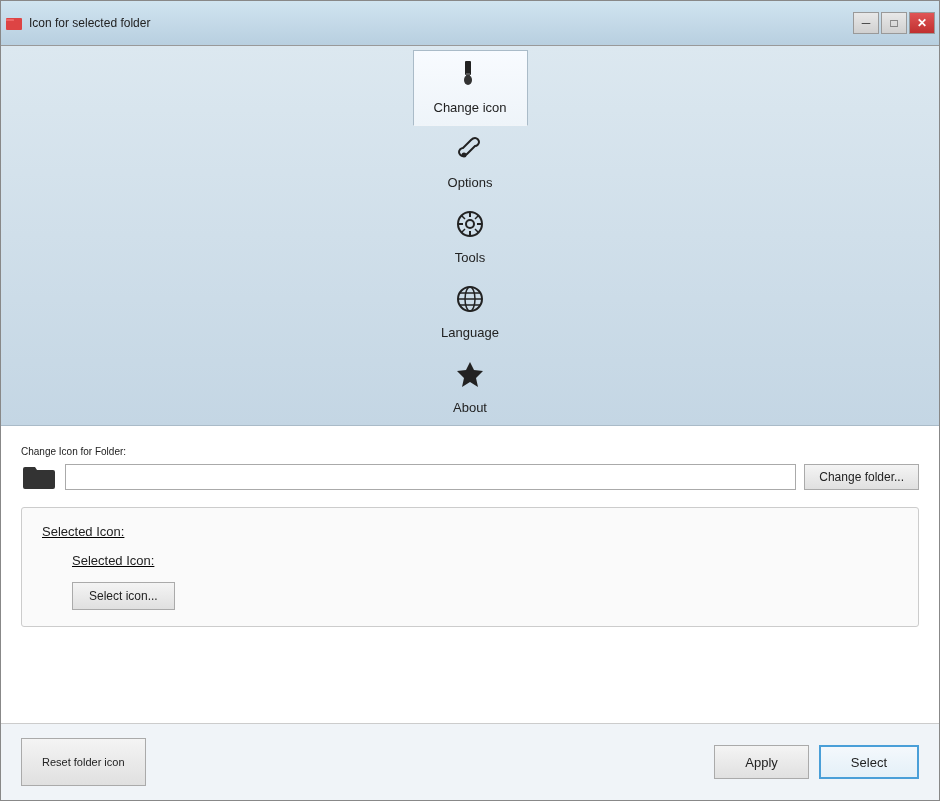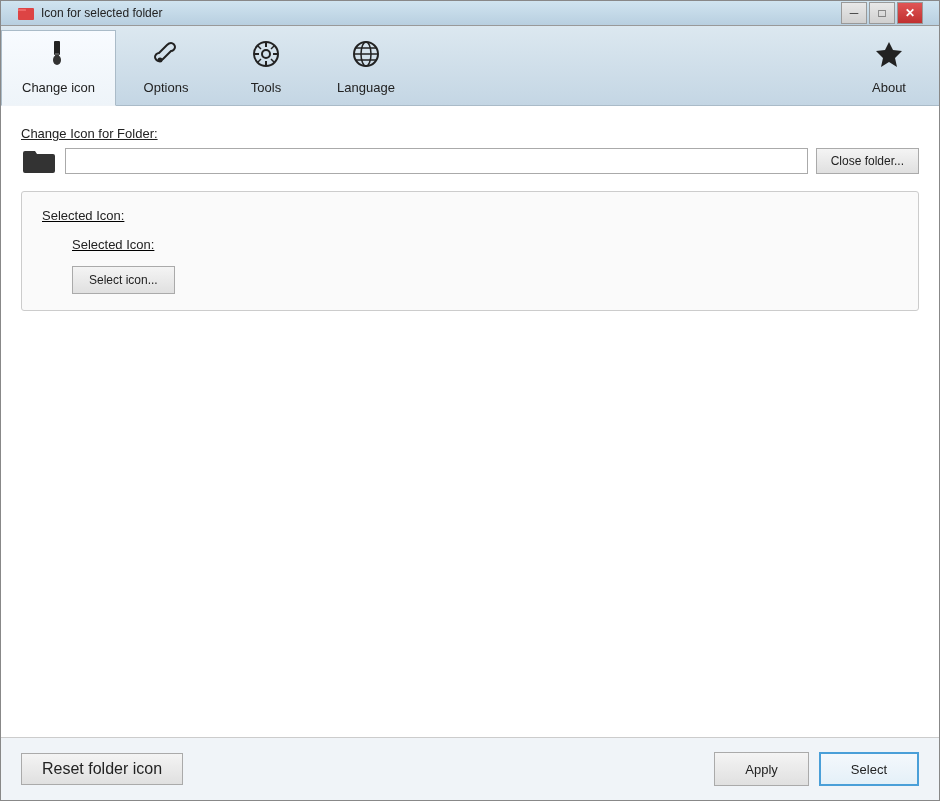--- a/index.html
+++ b/index.html
@@ -23,24 +23,24 @@
       height: 801px;
       background: #f0f4f8;
       border: 1px solid #888;
       display: flex;
       flex-direction: column;
       box-shadow: 2px 2px 8px rgba(0,0,0,0.3);
     }
 
     .title-bar {
       background: linear-gradient(to bottom, #d0e4f0, #b8cfe0);
-      height: 25px;
-      display: flex;
-      align-items: center;
-      padding: 0 16px;
+      height: 45px;
+      display: flex;
+      align-items: center;
+      padding: 0 4px;
       border-bottom: 1px solid #999;
       flex-shrink: 0;
     }
 
     .title-bar-icon {
       width: 18px;
       height: 18px;
       margin-right: 6px;
       flex-shrink: 0;
     }
@@ -73,21 +73,21 @@
     .win-btn.close-btn {
       background: linear-gradient(to bottom, #e05555, #c03030);
       color: white;
       font-weight: bold;
     }
 
     .toolbar {
       background: linear-gradient(to bottom, #dce8f0, #c4d6e4);
       border-bottom: 1px solid #aabbc8;
       display: flex;
-      flex-direction: row;
+      flex-direction: column;
       padding: 4px 0 0 0;
       flex-shrink: 0;
       align-items: center;
     }
 
     .toolbar-item {
       display: flex;
       flex-direction: column;
       align-items: center;
       justify-content: center;
@@ -126,24 +126,23 @@
       flex: 1;
       background: white;
       padding: 20px;
       display: flex;
       flex-direction: column;
       gap: 16px;
       overflow: hidden;
     }
 
     .section-label {
-      font-size: 13px;
+      font-size: 10px;
       color: #222;
       margin-bottom: 6px;
-      text-decoration: underline;
     }
 
     .folder-row {
       display: flex;
       align-items: center;
       gap: 8px;
     }
 
     .folder-icon-svg {
       width: 36px;
@@ -203,26 +202,26 @@
     .bottom-bar {
       background: #f0f4f8;
       border-top: 1px solid #ccc;
       padding: 14px 20px;
       display: flex;
       align-items: center;
       flex-shrink: 0;
     }
 
     .reset-btn {
-      height: 32px;
+      height: 48px;
       padding: 0 20px;
       border: 1px solid #aaa;
       background: linear-gradient(to bottom, #f4f4f4, #e0e0e0);
       cursor: pointer;
-      font-size: 16px;
+      font-size: 11px;
       color: #222;
     }
 
     .bottom-right-btns {
       display: flex;
       gap: 10px;
       margin-left: auto;
     }
 
     .apply-btn {
@@ -331,21 +330,21 @@
   <div class="content-area">
 
     <div>
       <div class="section-label">Change Icon for Folder:</div>
       <div class="folder-row">
 
         <svg class="folder-icon-svg" viewBox="0 0 36 28">
           <path d="M2 6 Q2 4 4 4 L14 4 L16 7 L32 7 Q34 7 34 9 L34 24 Q34 26 32 26 L4 26 Q2 26 2 24 Z" fill="#333"></path>
         </svg>
         <input type="text" class="folder-path-input" placeholder="" style="">
-        <button class="select-folder-btn">Close folder...</button>
+        <button class="select-folder-btn">Change folder...</button>
       </div>
     </div>
 
     <div class="selected-icon-section">
       <div class="selected-icon-title">Selected Icon:</div>
       <div style="margin-left: 30px;">
         <div class="selected-icon-title">Selected Icon:</div>
         <button class="select-icon-btn">Select icon...</button>
       </div>
     </div>

